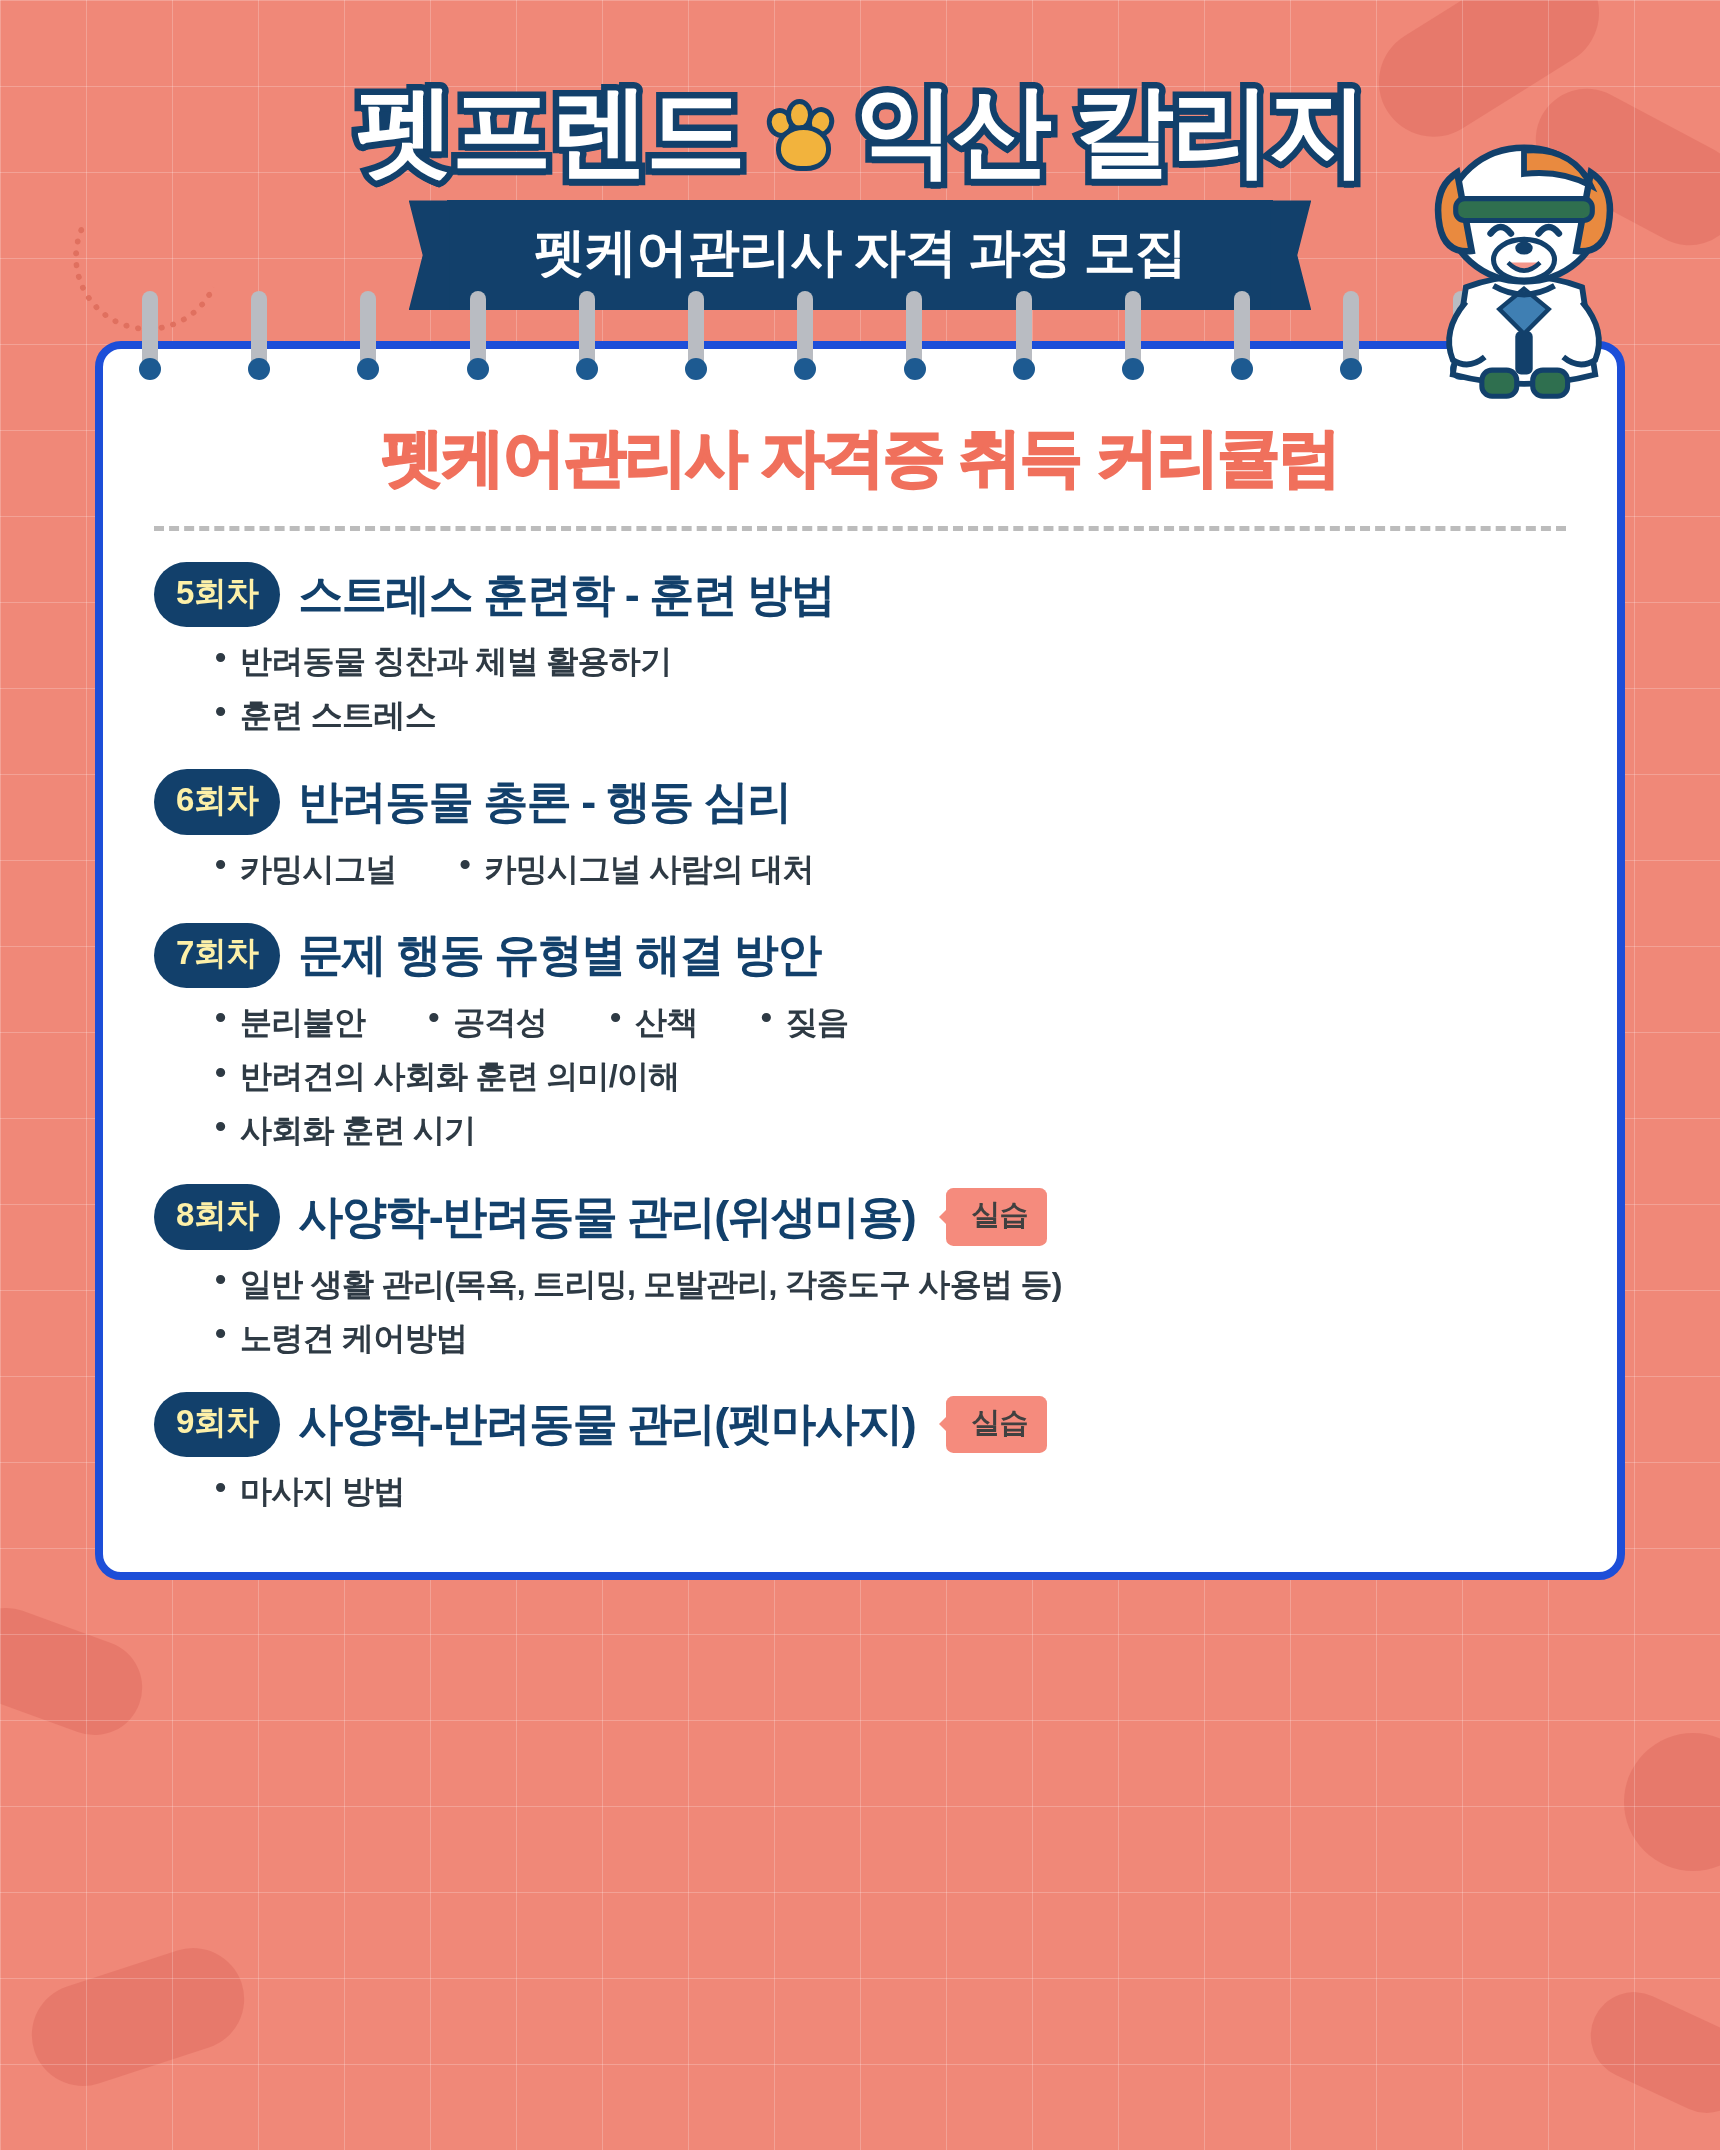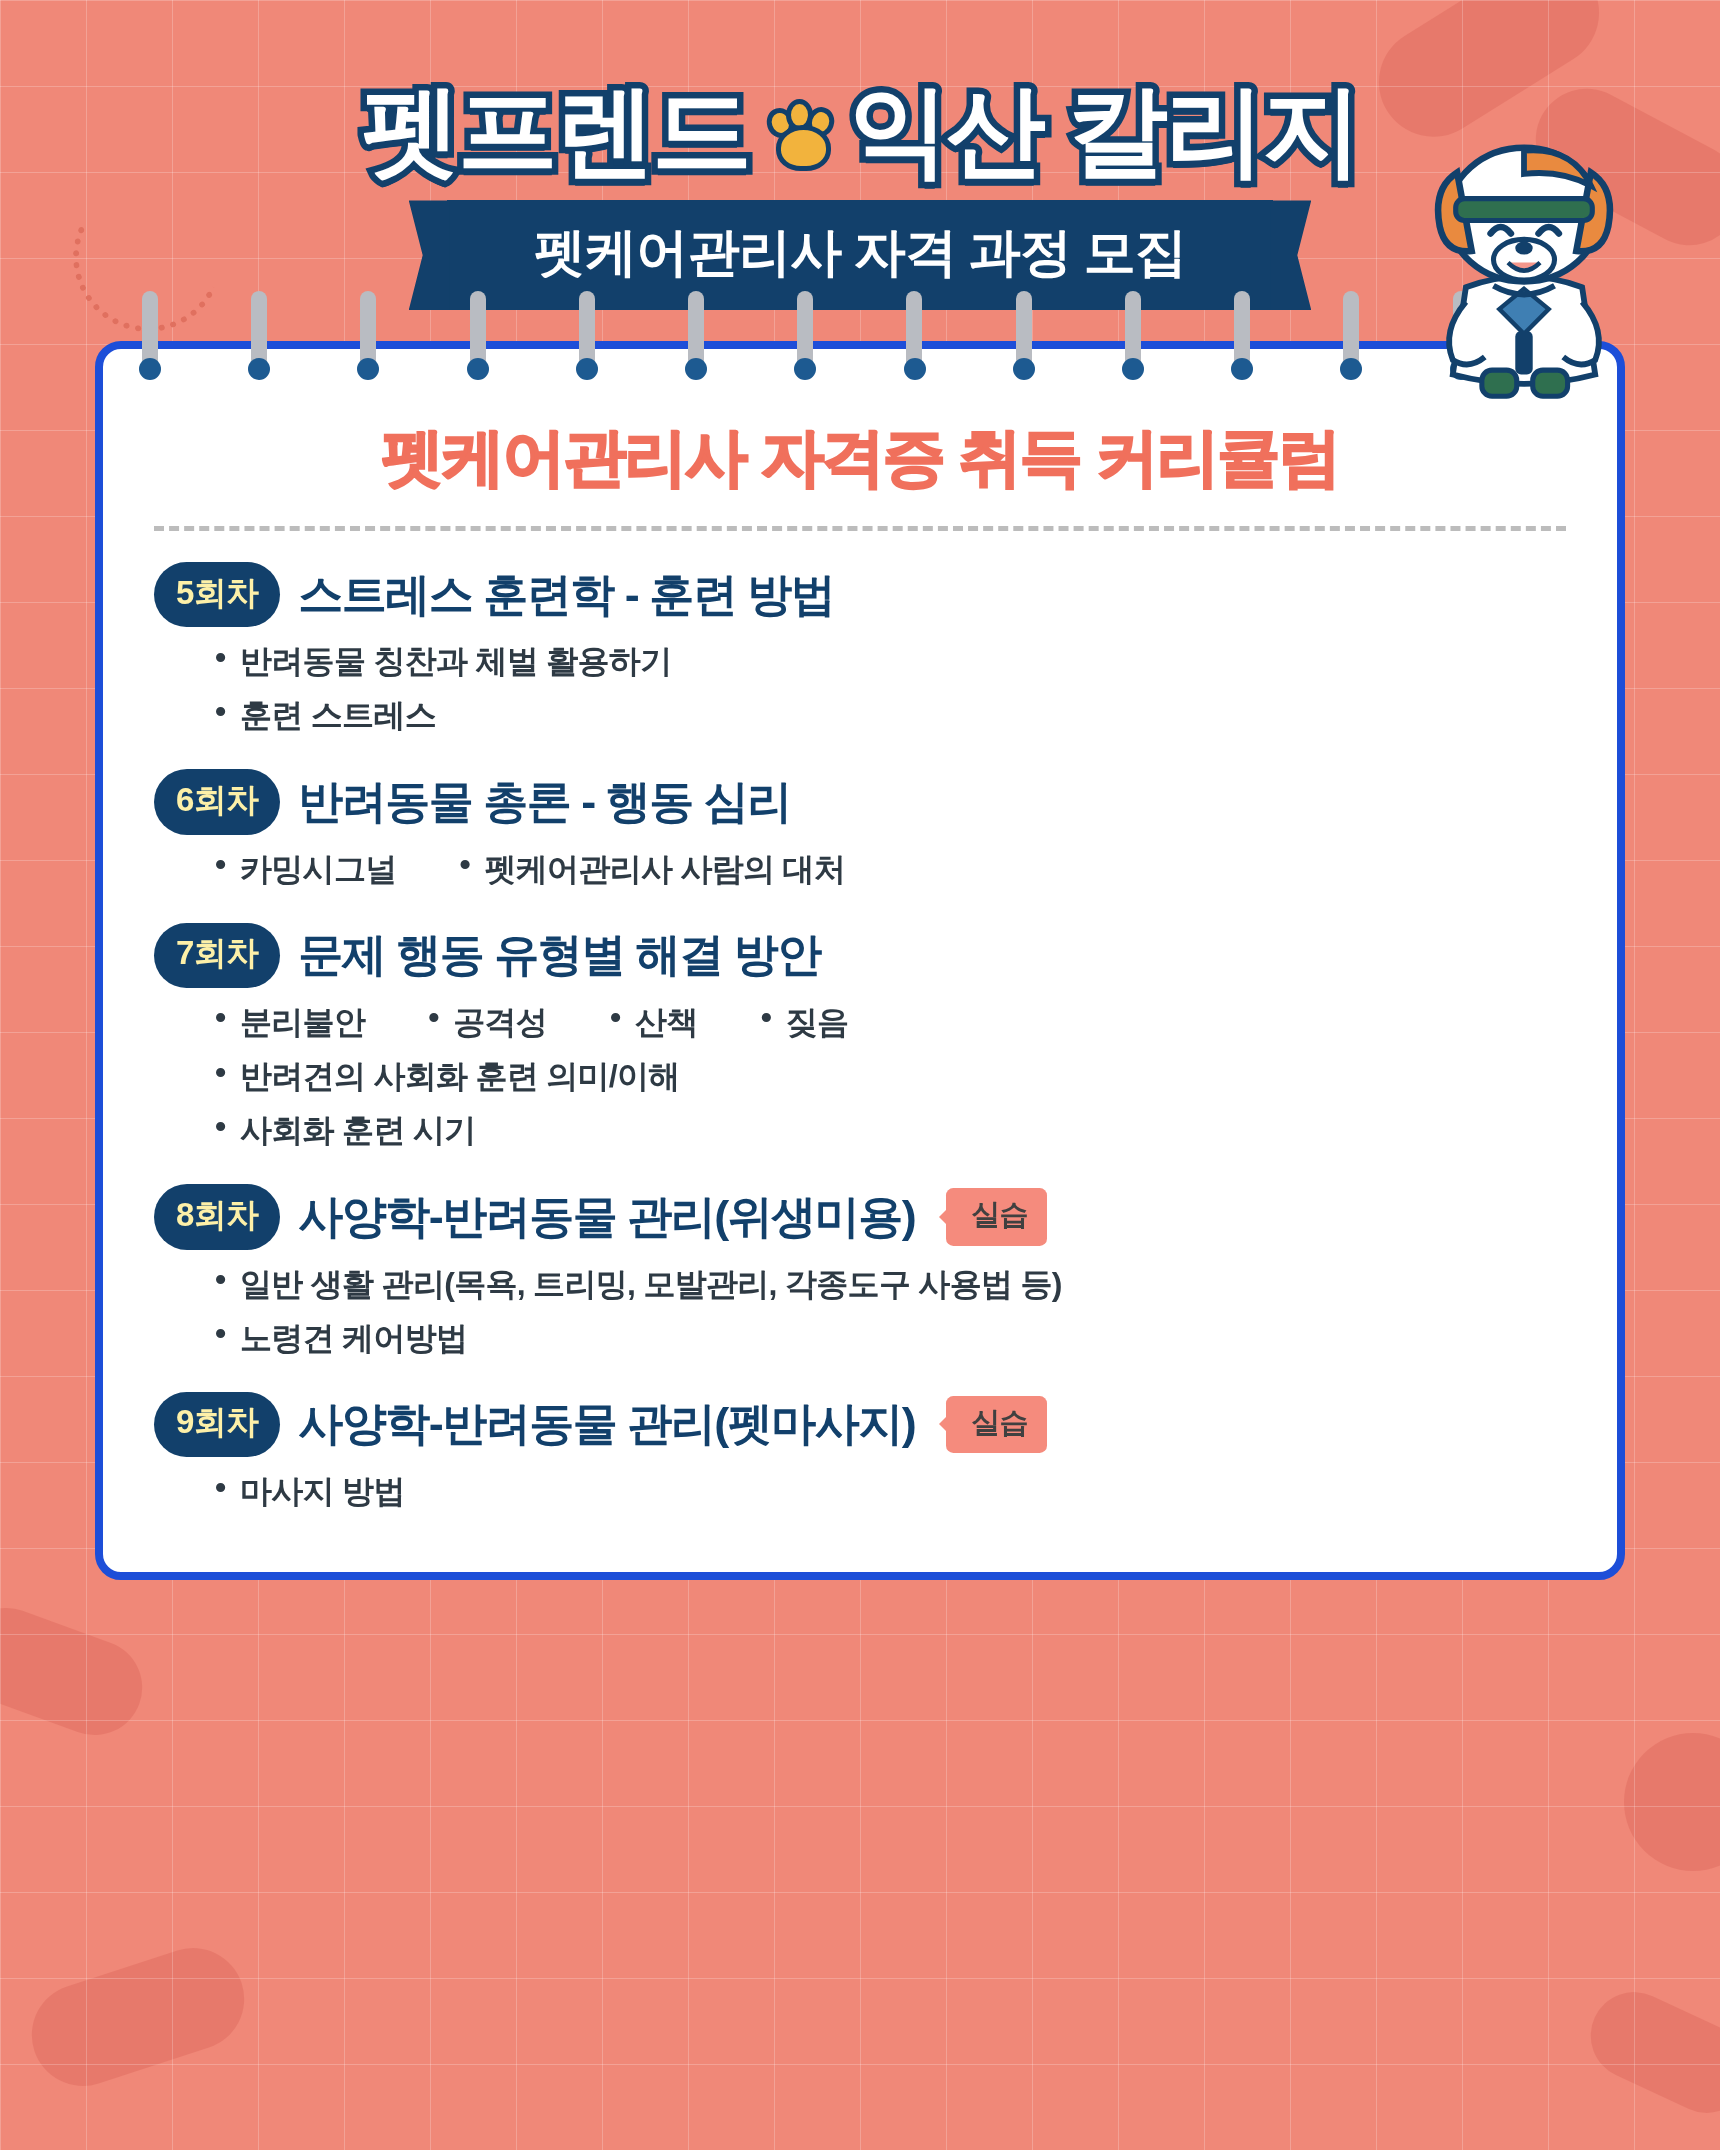--- a/index.html
+++ b/index.html
@@ -42,21 +42,21 @@
   .header {
     position: relative;
     z-index: 5;
     padding-top: 80px;
     text-align: center;
   }
   .title-row {
     display: flex;
     align-items: center;
     justify-content: center;
-    gap: 12px;
+    gap: 18px;
     position: relative;
   }
   .title-main {
     font-size: 100px;
     font-weight: 900;
     letter-spacing: -2.9px;
     line-height: 1;
     color: #ffffff;
     -webkit-text-stroke: 13px #12406b;
     paint-order: stroke fill;
@@ -399,21 +399,21 @@
           </div>
         </div>
         <div class="row">
           <div class="row-head">
             <span class="badge">6회차</span>
             <span class="row-title">반려동물 총론 - 행동 심리</span>
           </div>
           <div class="bullets">
             <div class="bullet-line">
               <span class="bullet">카밍시그널</span>
-              <span class="bullet">펫케어관리사 사람의 대처</span>
+              <span class="bullet">카밍시그널 사람의 대처</span>
             </div>
           </div>
         </div>
         <div class="row">
           <div class="row-head">
             <span class="badge">7회차</span>
             <span class="row-title">문제 행동 유형별 해결 방안</span>
           </div>
           <div class="bullets">
             <div class="bullet-line">

